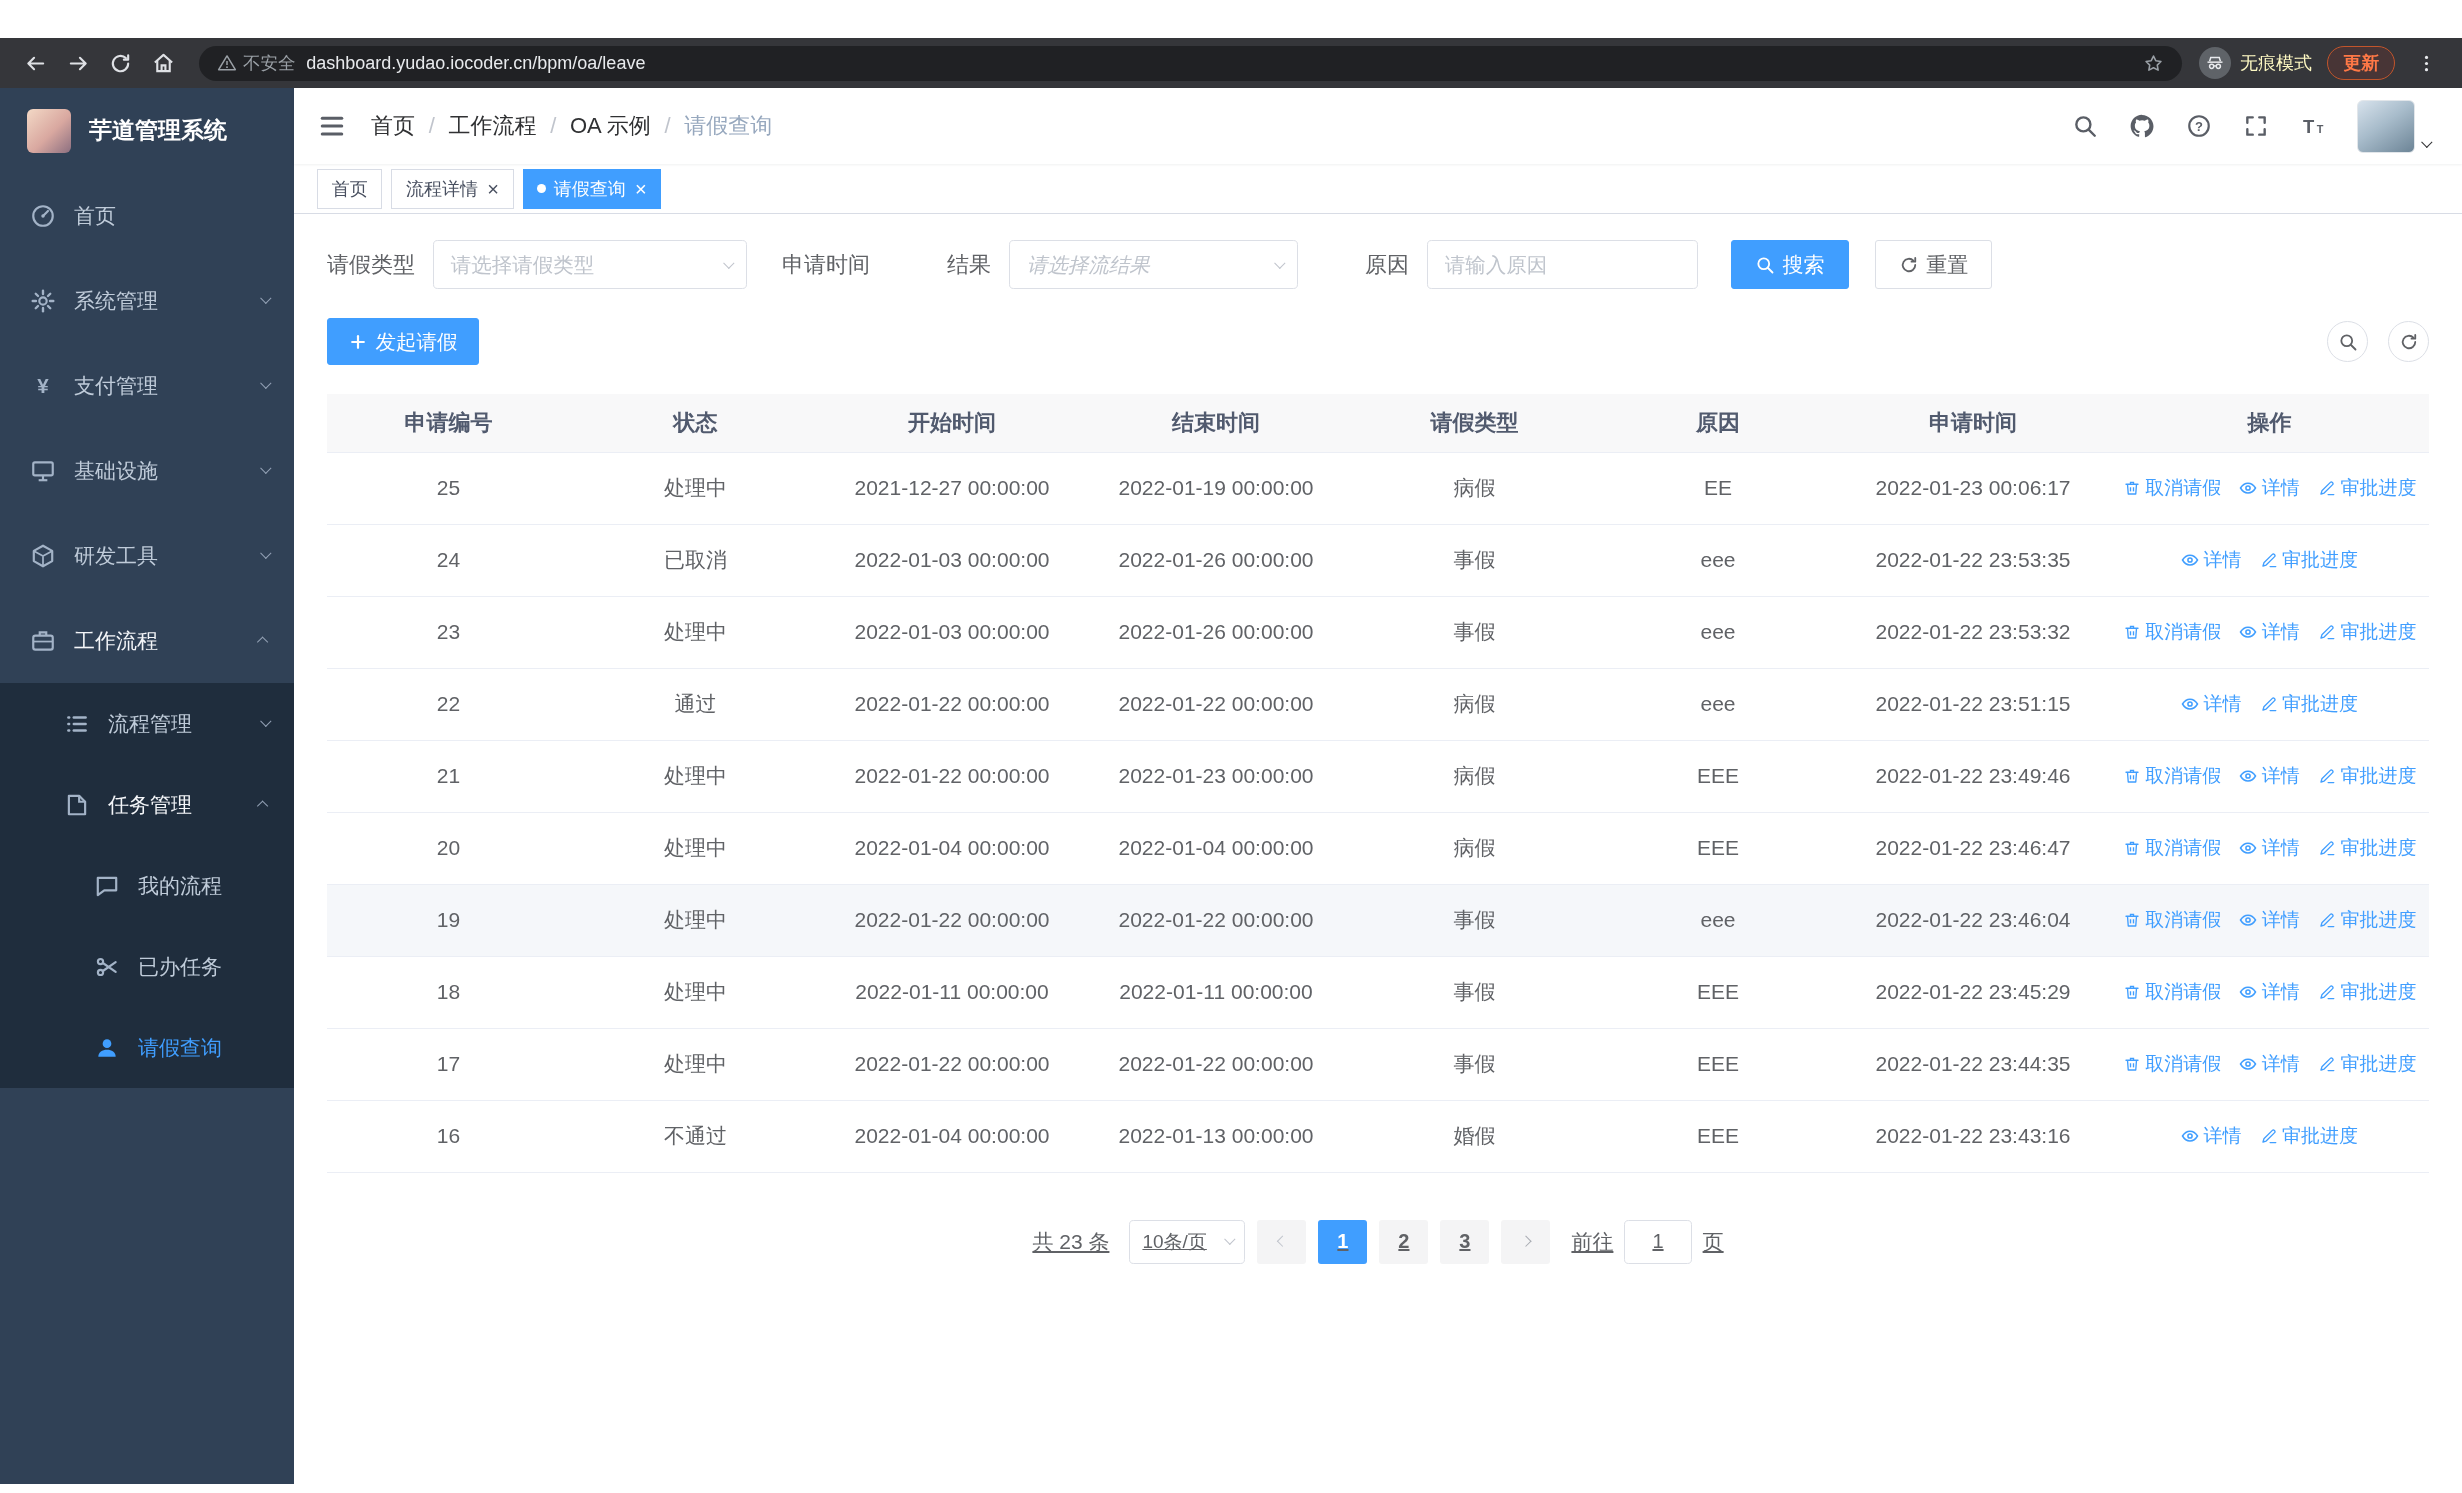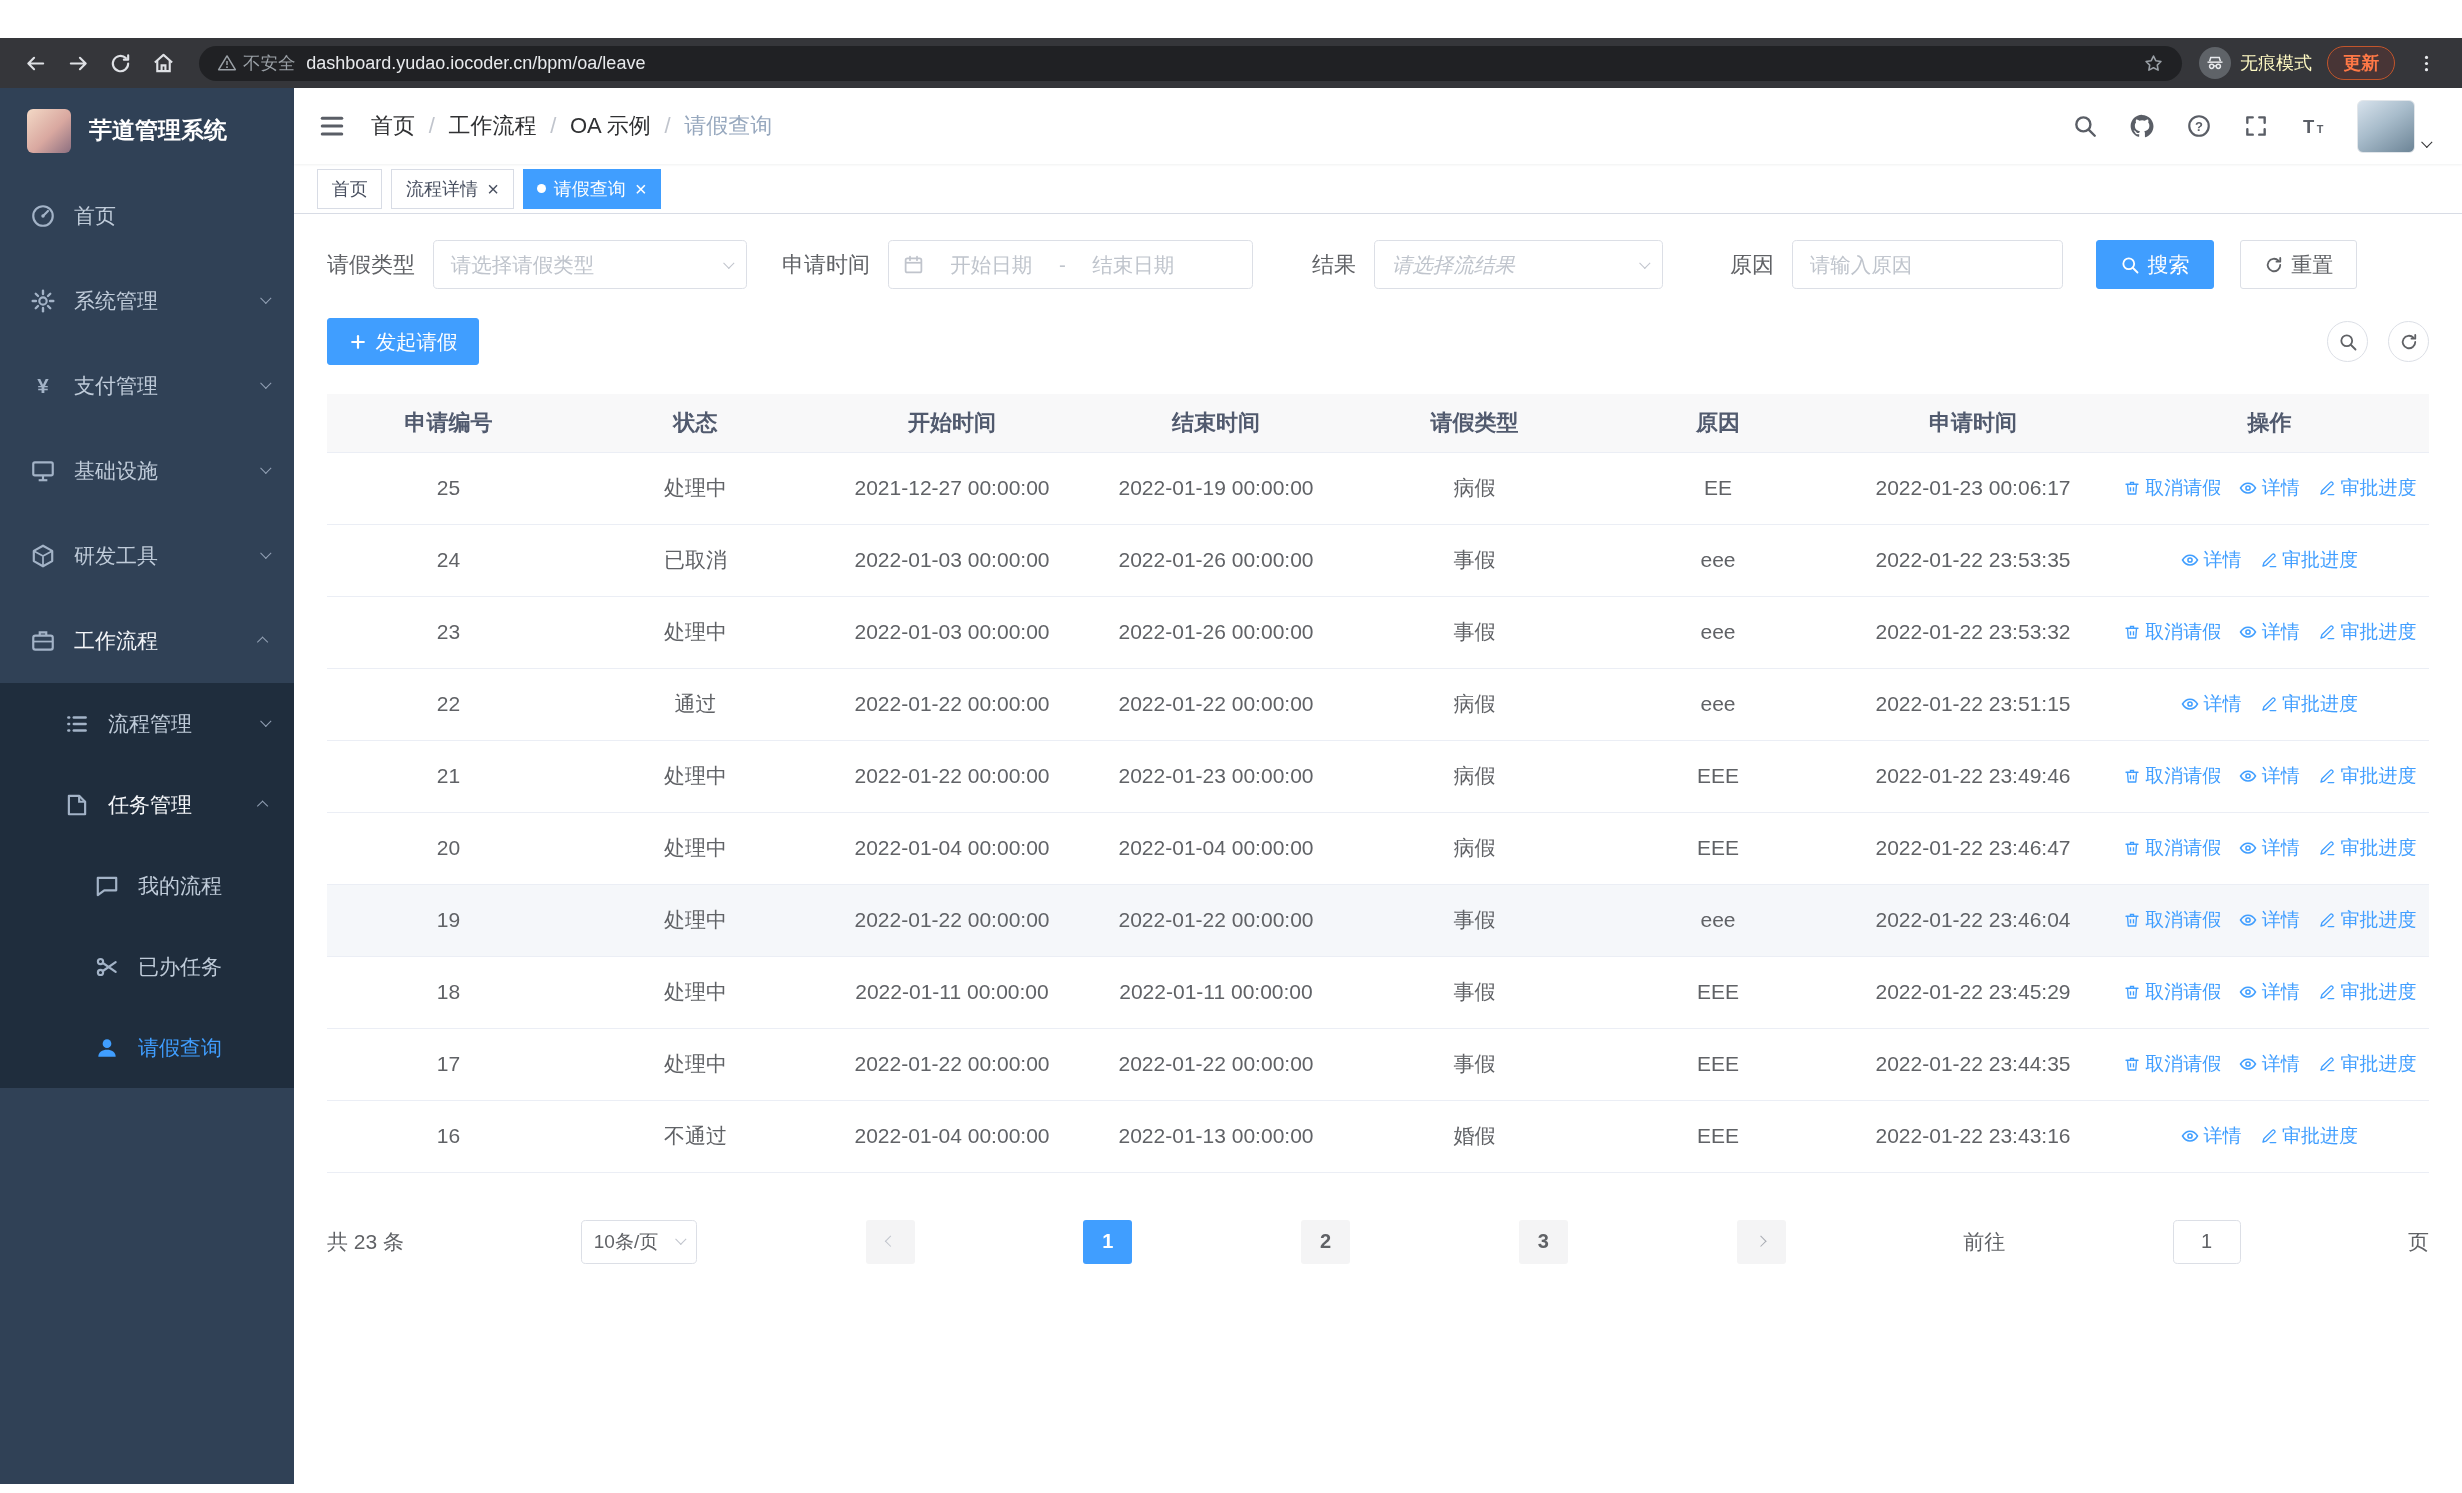--- a/index.html
+++ b/index.html
@@ -123,21 +123,21 @@
   .icon-circle { width: 41px; height: 41px; border-radius: 50%; border: 0.8px solid #dcdfe6; display: flex; align-items: center; justify-content: center; color: #606266; cursor: pointer; }
   .icon-circle svg { width: 20px; height: 20px; }
 
   table.leave { margin-top: 29px; width: 100%; border-collapse: collapse; table-layout: fixed; }
   table.leave th { height: 58px; background: #f8f8f9; font-size: 22px; font-weight: bold; color: #515a6e; border-bottom: 0.8px solid #ebeef5; text-align: center; }
   table.leave td { height: 72px; font-size: 21px; color: #606266; text-align: center; border-bottom: 0.8px solid #ebeef5; white-space: nowrap; }
   tr.hover td { background: #f5f7fa; }
   .link { color: #409eff; font-size: 19px; display: inline-flex; align-items: center; gap: 4.6px; margin: 0 9px; cursor: pointer; }
   .lnk-ico { width: 18px; height: 18px; } .lnk-ico svg { width: 18px; height: 18px; }
 
-  .pagination { margin-top: 47px; display: flex; justify-content: space-between; align-items: center; font-size: 21px; color: #606266; }
+  .pagination { margin-top: 47px; display: flex; justify-content: center; align-items: center; font-size: 21px; color: #606266; text-decoration: underline; }
   .pg-total { margin-right: 20px; }
   .size-select { width: 116px; height: 44px; border: 0.8px solid #dcdfe6; border-radius: 4.6px; display: flex; align-items: center; justify-content: space-between; padding: 0 12px; font-size: 19px; color: #606266; cursor: pointer; background: #fff; }
   .pg-btn { min-width: 49px; height: 44px; background: #f4f4f5; border-radius: 3px; margin-left: 12px; display: flex; align-items: center; justify-content: center; font-size: 20px; font-weight: bold; color: #606266; cursor: pointer; }
   .pg-btn.active { background: #409eff; color: #fff; }
   .pg-btn .chev { border-color: #a8abb2; }
   .pg-btn.prev .chev { border-color: #c0c4cc; }
   .goto-label { margin-left: 21px; }
   .goto-input { width: 68px; height: 44px; border: 0.8px solid #dcdfe6; border-radius: 4.6px; text-align: center; font-size: 20px; color: #606266; margin: 0 10.6px; outline: none; }
 </style>
 </head>
@@ -416,33 +416,20 @@
     <main class="content">
 
       <div class="filter-row">
         <span class="f-label">请假类型</span>
         <div class="select w366">
           <span>请选择请假类型</span>
           <span class="chev down sel-chev"></span>
         </div>
 
         <span class="f-label ml46">申请时间</span>
-        <div class="daterange">
-          <span class="cal-ico">
-              <svg viewBox="0 0 24 24" fill="none">
-                <rect x="3" y="5" width="18" height="16" rx="2" stroke="currentColor" stroke-width="2"></rect>
-                <line x1="3" y1="10" x2="21" y2="10" stroke="currentColor" stroke-width="2"></line>
-                <line x1="8" y1="3" x2="8" y2="7" stroke="currentColor" stroke-width="2" stroke-linecap="round"></line>
-                <line x1="16" y1="3" x2="16" y2="7" stroke="currentColor" stroke-width="2" stroke-linecap="round"></line>
-              </svg>
-            </span>
-          <input class="dr-input" placeholder="开始日期" style="">
-          <span class="dr-sep">-</span>
-          <input class="dr-input" placeholder="结束日期" style="">
-        </div>
 
         <span class="f-label ml78">结果</span>
         <div class="select w380">
           <span>请选择流结果</span>
           <span class="chev down sel-chev"></span>
         </div>
 
         <span class="f-label ml88">原因</span>
         <input class="text-input" placeholder="请输入原因" style="">
 

